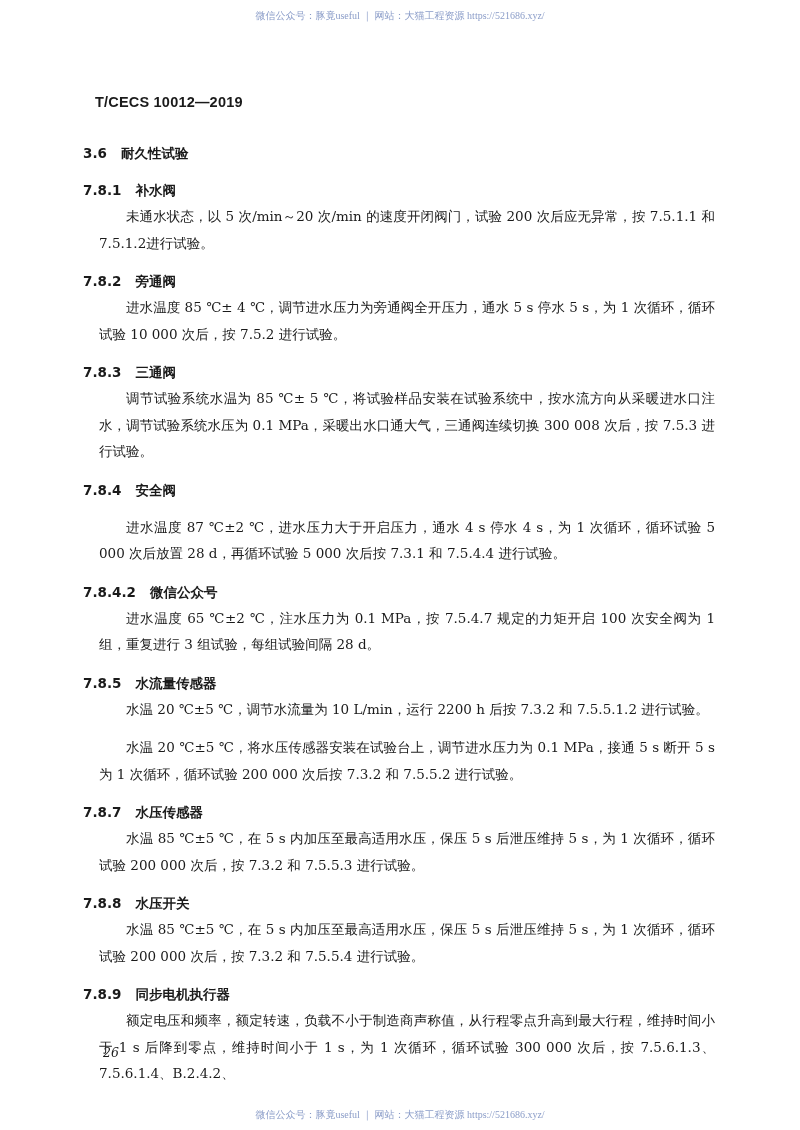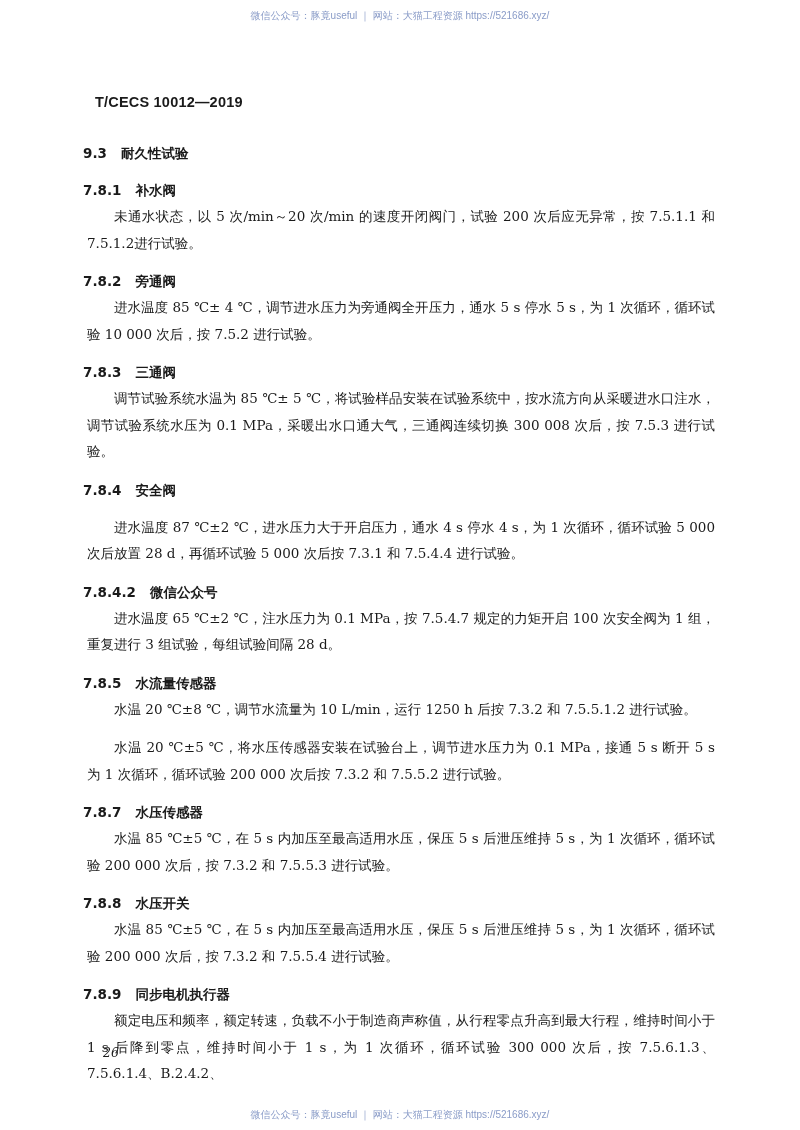--- a/index.html
+++ b/index.html
@@ -1,42 +1,42 @@
 <!DOCTYPE html>
 <html><head>
 <meta charset="utf-8">
 <style>
   html, body { margin:0; padding:0; background:#ffffff; }
   body { width:800px; height:1130px; position:relative; overflow:hidden;
          font-family:"DejaVu Serif","Liberation Serif",serif; color:#1a1a1a; }
   .watermark { position:absolute; left:0; width:800px; text-align:center;
-               font-size:10px; color:#8a9cc8; font-family:Liberation Sans, sans-serif; }
+               font-size:10px; color:#8a9cc8; font-family:Liberation Serif, serif; }
   .wm-top { top:9px; }
   .wm-bottom { top:1108px; }
   .std-id { position:absolute; left:95px; top:94px; font-size:14.5px; font-weight:bold;
             font-family:"Liberation Sans","DejaVu Sans",sans-serif; letter-spacing:0.2px; }
   .page { position:absolute; left:83px; top:140px; width:632px; }
   .h { font-family:"DejaVu Sans","Liberation Sans",sans-serif; font-weight:bold; font-size:13.5px;
        margin:0; height:26px; line-height:26px; }
   .h .num { display:inline-block; margin-right:14px; }
-  .p { font-size:13.5px; line-height:26.5px; margin:0 0 12px 4px; text-indent:27px; text-align:justify; }
+  .p { font-size:13.5px; line-height:26.5px; margin:0 0 12px 16px; text-indent:27px; text-align:justify; }
   .gap-h { height:11px; }
   .page-num { position:absolute; left:103px; top:1045px; font-size:12.5px;font-style:italic; }
 </style>
 </head>
 <body>
 
 <div class="watermark wm-top">微信公众号：豚竟useful ｜ 网站：大猫工程资源 https://521686.xyz/</div>
 
 <div class="std-id">T/CECS 10012—2019</div>
 
 <div class="page">
 
   <div class="h">
-    <span class="num">9.3</span><span>耐久性试验</span>
+    <span class="num">3.6</span><span>耐久性试验</span>
   </div>
   <div class="gap-h"></div>
 
   <div class="h">
     <span class="num">7.8.1</span><span>补水阀</span>
   </div>
   <p class="p">未通水状态，以 5 次/min～20 次/min 的速度开闭阀门，试验 200 次后应无异常，按 7.5.1.1 和 7.5.1.2进行试验。</p>
 
   <div class="h">
     <span class="num">7.8.2</span><span>旁通阀</span>
@@ -56,21 +56,21 @@
   <p class="p">进水温度 87 ℃±2 ℃，进水压力大于开启压力，通水 4 s 停水 4 s，为 1 次循环，循环试验 5 000 次后放置 28 d，再循环试验 5 000 次后按 7.3.1 和 7.5.4.4 进行试验。</p>
 
   <div class="h">
     <span class="num">7.8.4.2</span><span>微信公众号</span>
   </div>
   <p class="p">进水温度 65 ℃±2 ℃，注水压力为 0.1 MPa，按 7.5.4.7 规定的力矩开启 100 次安全阀为 1 组，重复进行 3 组试验，每组试验间隔 28 d。</p>
 
   <div class="h">
     <span class="num">7.8.5</span><span>水流量传感器</span>
   </div>
-  <p class="p">水温 20 ℃±8 ℃，调节水流量为 10 L/min，运行 1250 h 后按 7.3.2 和 7.5.5.1.2 进行试验。</p>
+  <p class="p">水温 20 ℃±5 ℃，调节水流量为 10 L/min，运行 2200 h 后按 7.3.2 和 7.5.5.1.2 进行试验。</p>
 
   <p class="p">水温 20 ℃±5 ℃，将水压传感器安装在试验台上，调节进水压力为 0.1 MPa，接通 5 s 断开 5 s 为 1 次循环，循环试验 200 000 次后按 7.3.2 和 7.5.5.2 进行试验。</p>
 
   <div class="h">
     <span class="num">7.8.7</span><span>水压传感器</span>
   </div>
   <p class="p">水温 85 ℃±5 ℃，在 5 s 内加压至最高适用水压，保压 5 s 后泄压维持 5 s，为 1 次循环，循环试验 200 000 次后，按 7.3.2 和 7.5.5.3 进行试验。</p>
 
   <div class="h">
     <span class="num">7.8.8</span><span>水压开关</span>

